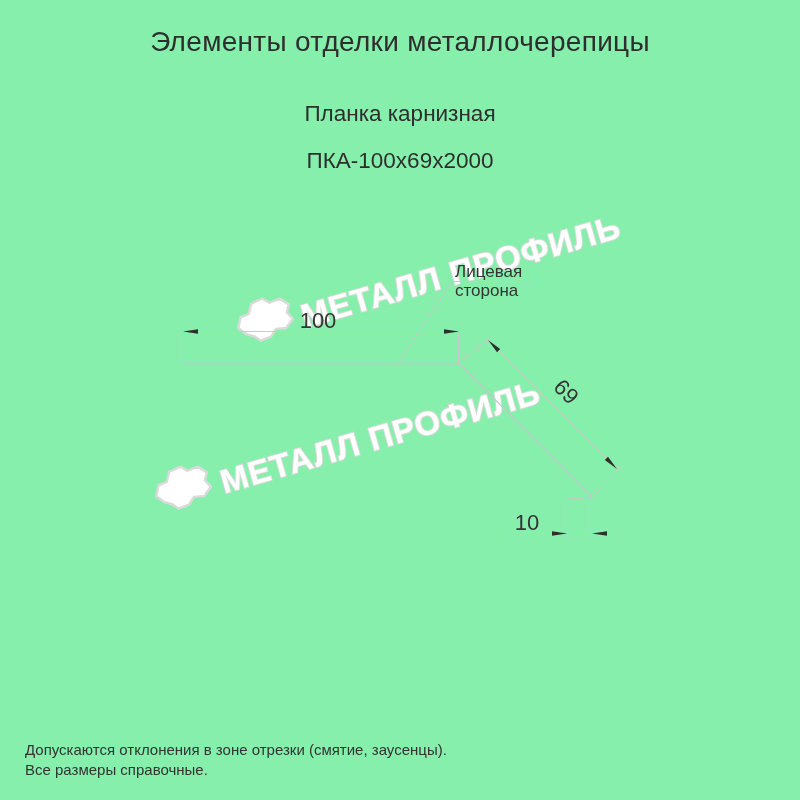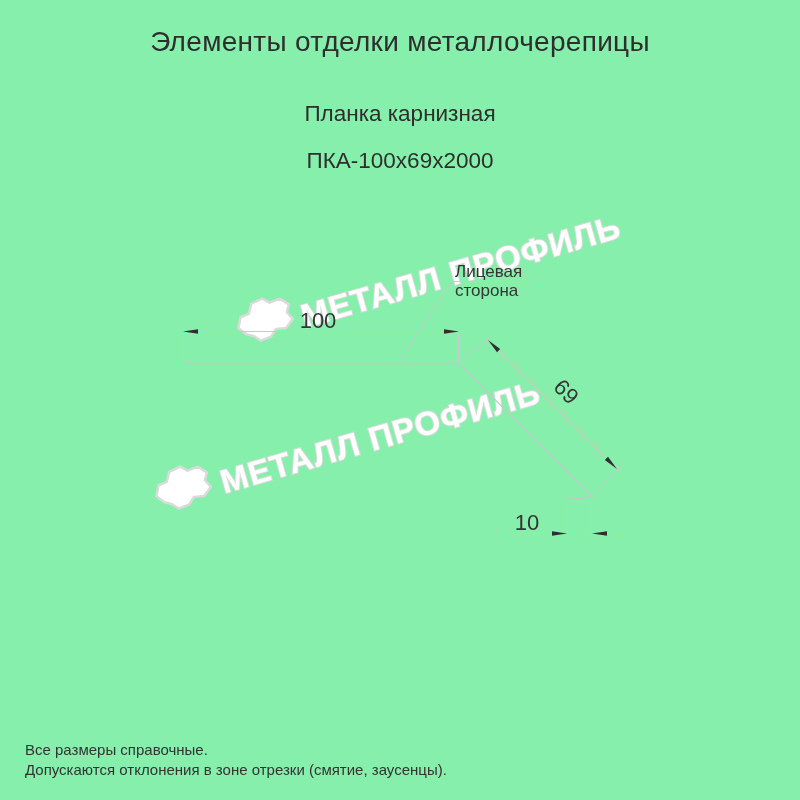--- a/index.html
+++ b/index.html
@@ -120,17 +120,17 @@
 
     <g>
       <path class="thin" d="M 399,362 L 452,281.5 L 540,281.5"></path>
       <text class="lbl" x="455" y="277">Лицевая</text>
       <text class="lbl" x="455" y="296">сторона</text>
     </g>
 
   </svg>
 
   <div class="footer">
+    <div>Допускаются отклонения в зоне отрезки (смятие, заусенцы).</div>
     <div>Все размеры справочные.</div>
-    <div>Допускаются отклонения в зоне отрезки (смятие, заусенцы).</div>
   </div>
 
 </div>
 
 </body></html>

